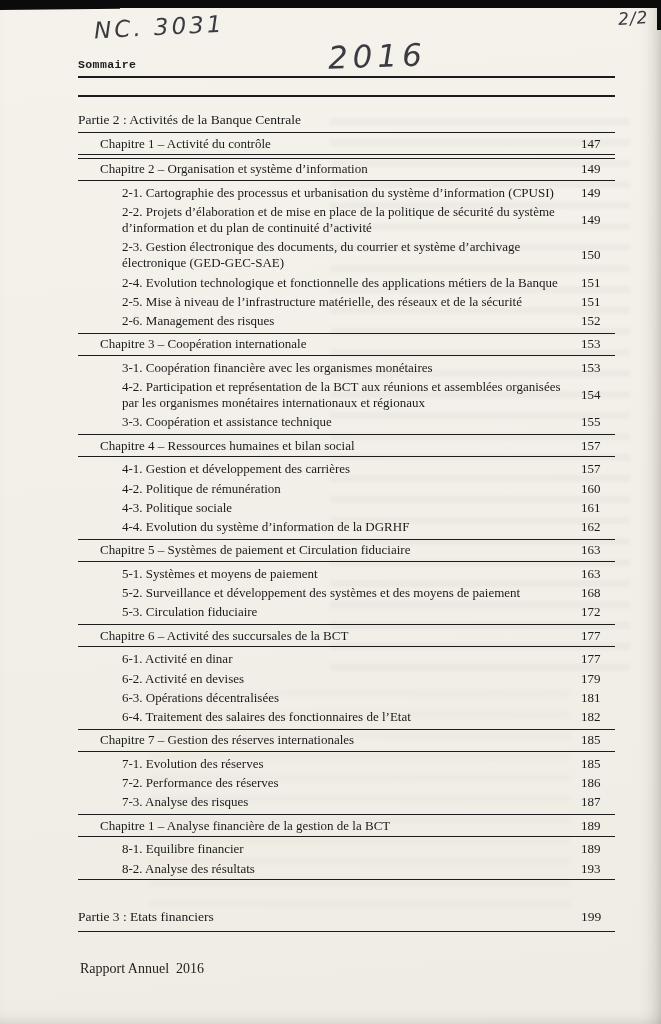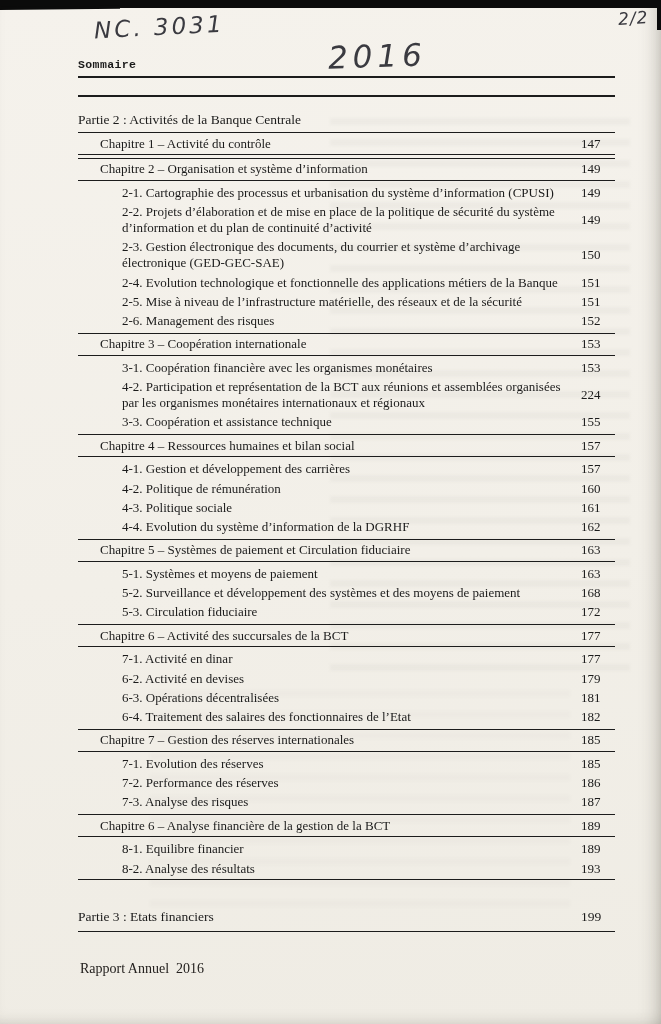--- a/index.html
+++ b/index.html
@@ -104,21 +104,21 @@
         <div class="row chapitre">
           <span class="label">Chapitre 3 – Coopération internationale</span>
           <span class="page">153</span>
         </div>
         <div class="row sub">
           <span class="label">3-1. Coopération financière avec les organismes monétaires</span>
           <span class="page">153</span>
         </div>
         <div class="row sub">
           <span class="label">4-2. Participation et représentation de la BCT aux réunions et assemblées organisées par les organismes monétaires internationaux et régionaux</span>
-          <span class="page">224</span>
+          <span class="page">154</span>
         </div>
         <div class="row sub">
           <span class="label">3-3. Coopération et assistance technique</span>
           <span class="page">155</span>
         </div>
         <div class="row chapitre">
           <span class="label">Chapitre 4 – Ressources humaines et bilan social</span>
           <span class="page">157</span>
         </div>
         <div class="row sub">
@@ -151,21 +151,21 @@
         </div>
         <div class="row sub">
           <span class="label">5-3. Circulation fiduciaire</span>
           <span class="page">172</span>
         </div>
         <div class="row chapitre">
           <span class="label">Chapitre 6 – Activité des succursales de la BCT</span>
           <span class="page">177</span>
         </div>
         <div class="row sub">
-          <span class="label">7-1. Activité en dinar</span>
+          <span class="label">6-1. Activité en dinar</span>
           <span class="page">177</span>
         </div>
         <div class="row sub">
           <span class="label">6-2. Activité en devises</span>
           <span class="page">179</span>
         </div>
         <div class="row sub">
           <span class="label">6-3. Opérations décentralisées</span>
           <span class="page">181</span>
         </div>
@@ -183,21 +183,21 @@
         </div>
         <div class="row sub">
           <span class="label">7-2. Performance des réserves</span>
           <span class="page">186</span>
         </div>
         <div class="row sub">
           <span class="label">7-3. Analyse des risques</span>
           <span class="page">187</span>
         </div>
         <div class="row chapitre">
-          <span class="label">Chapitre 6 – Analyse financière de la gestion de la BCT</span>
+          <span class="label">Chapitre 1 – Analyse financière de la gestion de la BCT</span>
           <span class="page">189</span>
         </div>
         <div class="row sub">
           <span class="label">8-1. Equilibre financier</span>
           <span class="page">189</span>
         </div>
         <div class="row sub">
           <span class="label">8-2. Analyse des résultats</span>
           <span class="page">193</span>
         </div>

